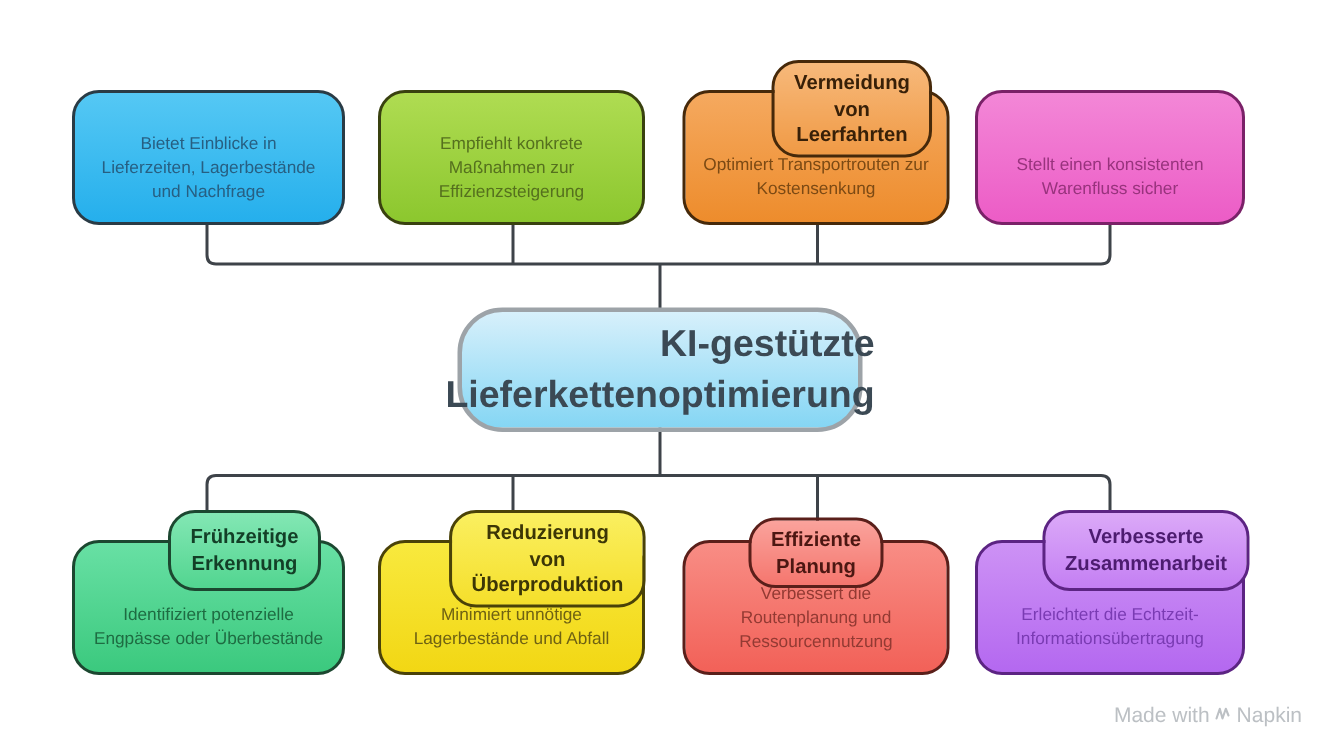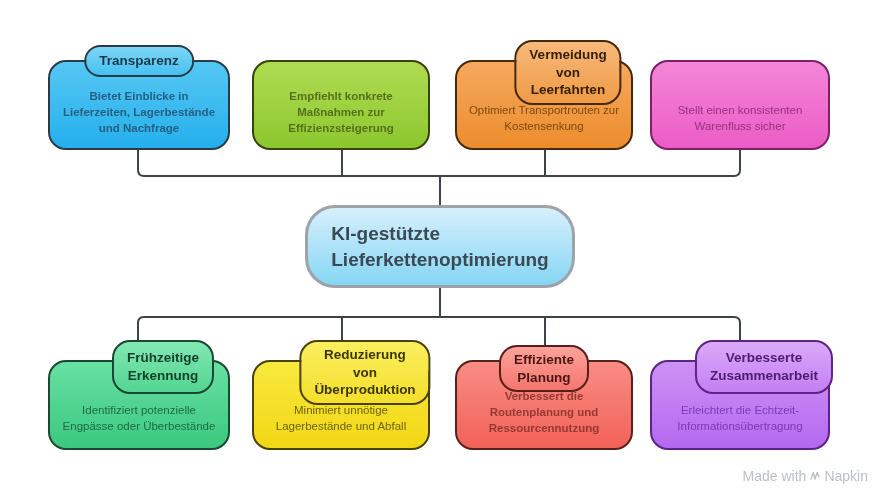--- a/index.html
+++ b/index.html
@@ -12,21 +12,21 @@
   .node .box{
     position:absolute;inset:0;box-sizing:border-box;
     border:2px solid var(--border);border-radius:18px;
     background:linear-gradient(180deg,var(--fill-top),var(--fill-bottom));
     display:flex;align-items:center;justify-content:center;
   }
   .node .desc{
     margin:0;white-space:pre-line;text-align:center;
     font-size:11.5px;line-height:1.4;color:var(--desc);
   }
-  .pill1 .box{padding-top:14px;font-weight:bold;}
+  .pill1 .box{padding-top:14px;}
   .pill2 .box{padding-top:26px;}
   .node .pill{
     position:absolute;left:50%;transform:translateX(-50%);
     box-sizing:border-box;border:2px solid var(--border);border-radius:18px;
     background:linear-gradient(180deg,var(--pill-top),var(--pill-bottom));
     display:flex;align-items:center;justify-content:center;
     padding:4px 13px;z-index:2;
   }
   .pill1 .pill{top:-15px;min-height:32px;}
   .pill2 .pill{top:-20px;min-height:54px;margin-left:24px;}
@@ -34,22 +34,22 @@
     white-space:pre-line;text-align:center;font-weight:bold;
     font-size:13.5px;line-height:1.3;color:var(--title);
   }
   .center-node{
     position:absolute;left:305px;top:205px;width:270px;height:83px;z-index:1;
     box-sizing:border-box;border:3px solid var(--border);border-radius:30px;
     background:linear-gradient(180deg,var(--fill-top),var(--fill-bottom));
     display:flex;align-items:center;justify-content:center;
   }
   .center-node .center-title{
-    white-space:pre-line;text-align:left;font-weight:bold;
-    font-size:19px;line-height:1.35;color:var(--title);
+    white-space:pre-line;text-align:right;font-weight:bold;
+    font-size:25px;line-height:1.35;color:var(--title);
   }
   .watermark{
     position:absolute;right:12px;bottom:8px;z-index:3;
     display:flex;align-items:center;gap:4px;
     font-size:14px;color:#bcc0c4;
   }
   .watermark svg{display:block;}
 </style>
 </head>
 <body>
@@ -67,23 +67,20 @@
       <path d="M342,317 V353"></path>
       <path d="M545,317 V353"></path>
     </g>
   </svg>
 
   <div class="node pill1" style="left: 48px; top: 60px; width: 182px; height: 90px; --fill-top: #55c8f4; --fill-bottom: #25afec; --pill-top: #7ed6f7; --pill-bottom: #45c1f0; --border: #2a3b45; --title: #1e3947; --desc: #275f82;">
     <div class="box">
       <p class="desc">Bietet Einblicke in
 Lieferzeiten, Lagerbestände
 und Nachfrage</p>
-    </div>
-    <div class="pill">
-      <span class="title">Transparenz</span>
     </div>
   </div>
 
   <div class="node pill1" style="left: 252px; top: 60px; width: 178px; height: 90px; --fill-top: #afdc52; --fill-bottom: #8cc72e; --pill-top: #c3e56f; --pill-bottom: #a0d443; --border: #39410f; --title: #2c3708; --desc: #55701e;">
     <div class="box">
       <p class="desc">Empfiehlt konkrete
 Maßnahmen zur
 Effizienzsteigerung</p>
     </div>
   </div>

